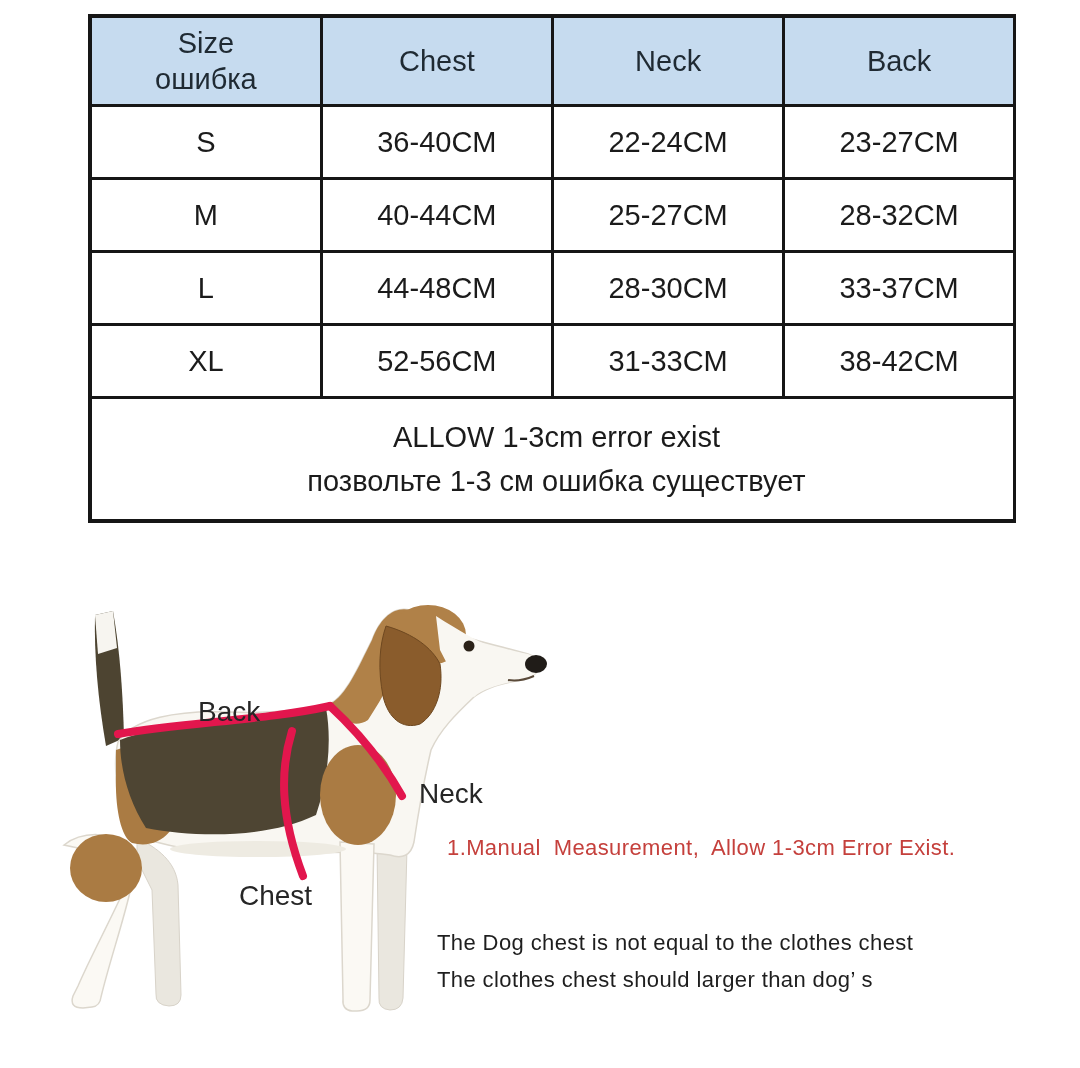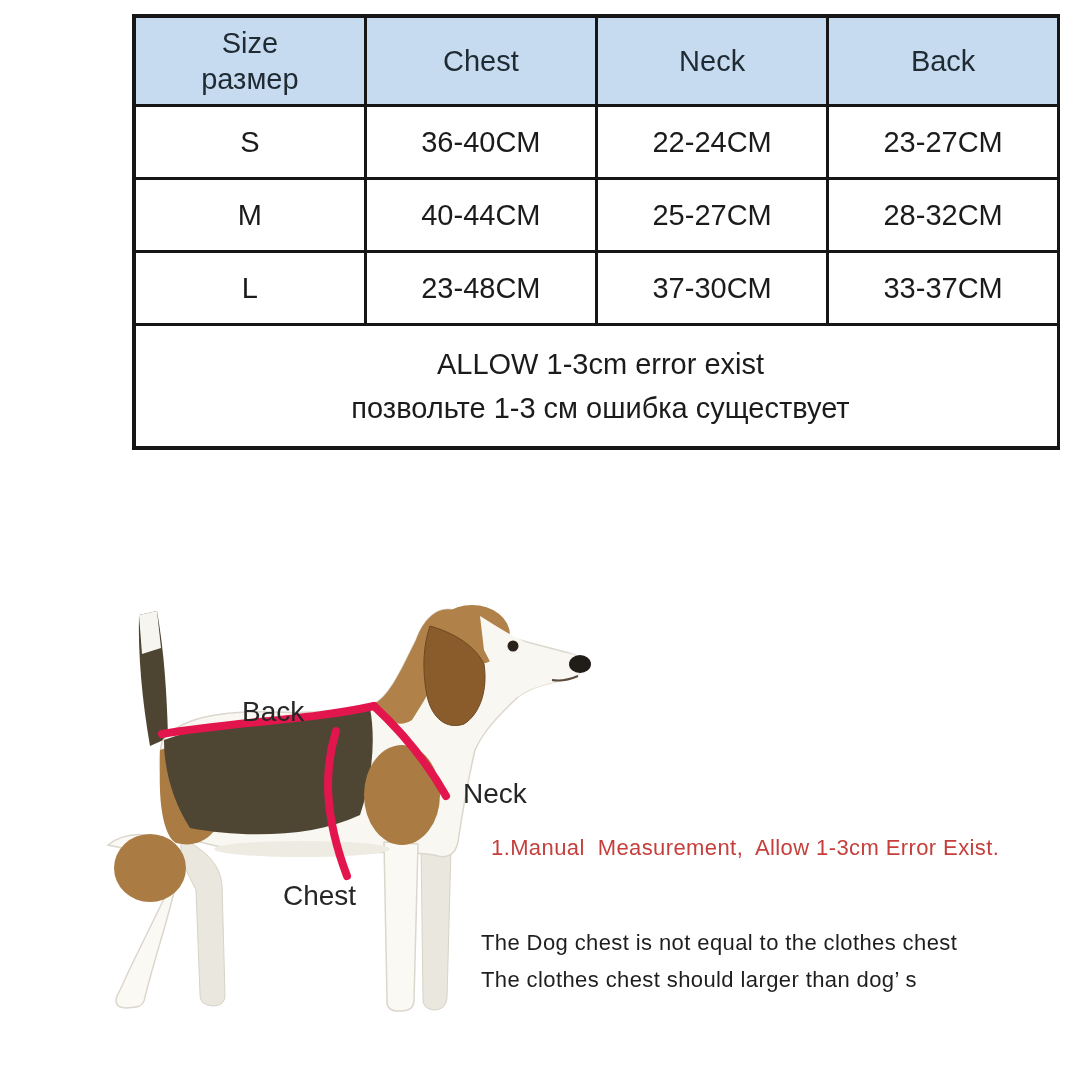--- a/index.html
+++ b/index.html
@@ -1,18 +1,18 @@
 <!DOCTYPE html>
 <html><head>
 <meta charset="utf-8">
 <style>
   html,body{margin:0;padding:0;background:#ffffff;}
   .canvas{
     position:relative;width:1016px;height:1068px;overflow:hidden;
-    background:#ffffff;font-family:"Liberation Sans",sans-serif;margin-left:44px;
+    background:#ffffff;font-family:"Liberation Sans",sans-serif;
   }
   
   table.size-table{
     position:absolute;left:88px;top:14px;width:929px;
     border-collapse:collapse;table-layout:fixed;
     border:4px solid #161616;
     color:#1b1b1b;text-align:center;
   }
   .size-table th,.size-table td{
     border:3px solid #161616;padding:0;
@@ -51,21 +51,21 @@
     <colgroup>
         <col style="width:25%">
         <col style="width:25%">
         <col style="width:25%">
         <col style="width:25%">
       </colgroup>
     <thead>
       <tr>
         <th>
           <div>Size</div>
-          <div>размер</div>
+          <div>ошибка</div>
         </th>
         <th>Chest</th>
         <th>Neck</th>
         <th>Back</th>
       </tr>
     </thead>
     <tbody>
       <tr>
         <td class="cell">S</td>
         <td class="cell">36-40CM</td>
@@ -73,23 +73,29 @@
         <td class="cell">23-27CM</td>
       </tr>
       <tr>
         <td class="cell">M</td>
         <td class="cell">40-44CM</td>
         <td class="cell">25-27CM</td>
         <td class="cell">28-32CM</td>
       </tr>
       <tr>
         <td class="cell">L</td>
-        <td class="cell">23-48CM</td>
-        <td class="cell">37-30CM</td>
+        <td class="cell">44-48CM</td>
+        <td class="cell">28-30CM</td>
         <td class="cell">33-37CM</td>
+      </tr>
+      <tr>
+        <td class="cell">XL</td>
+        <td class="cell">52-56CM</td>
+        <td class="cell">31-33CM</td>
+        <td class="cell">38-42CM</td>
       </tr>
       <tr>
         <td class="note-cell" colspan="4">
           <div class="nline">ALLOW 1-3cm error exist</div>
           <div class="nline">позвольте 1-3 см ошибка существует</div>
         </td>
       </tr>
     </tbody>
   </table>
 

